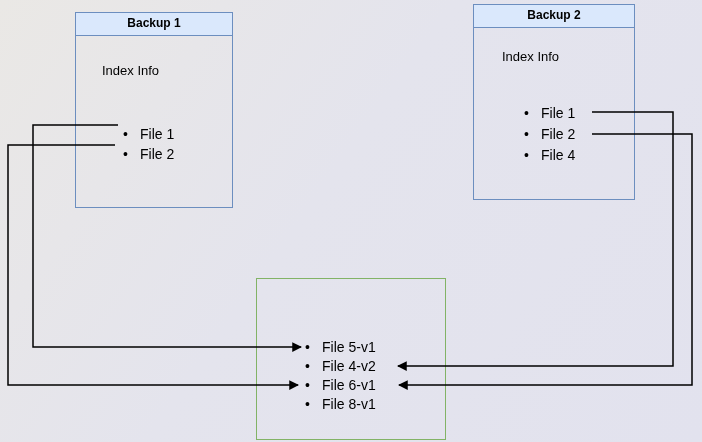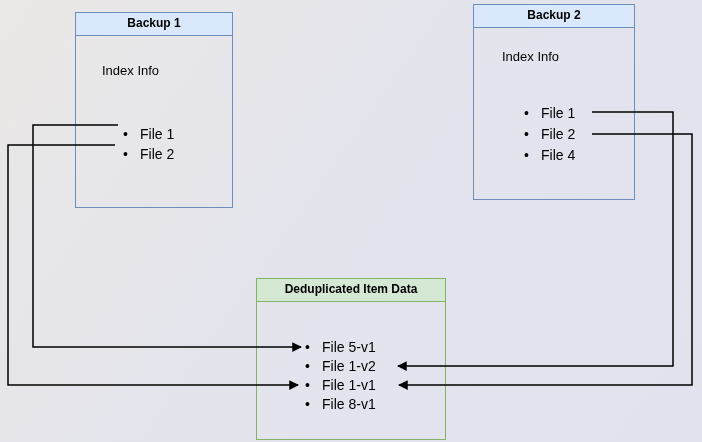--- a/index.html
+++ b/index.html
@@ -78,33 +78,32 @@
         <span>File 2</span>
       </li>
       <li>
         <span class="bullet">•</span>
         <span>File 4</span>
       </li>
     </ul>
   </div>
 
   <div class="box green" style="left:256px; top:278px; width:190px; height:162px;">
-    <div class="box-title">Deduplicated Item Data</div>
     <ul class="file-list dd-list" style="left:48px; top:59px;">
       <li>
         <span class="bullet">•</span>
         <span>File 5-v1</span>
       </li>
       <li>
         <span class="bullet">•</span>
-        <span>File 1-v2</span>
+        <span>File 4-v2</span>
       </li>
       <li>
         <span class="bullet">•</span>
-        <span>File 1-v1</span>
+        <span>File 6-v1</span>
       </li>
       <li>
         <span class="bullet">•</span>
         <span>File 8-v1</span>
       </li>
     </ul>
   </div>
 
   <svg class="connectors" viewBox="0 0 702 442">
     <defs>

